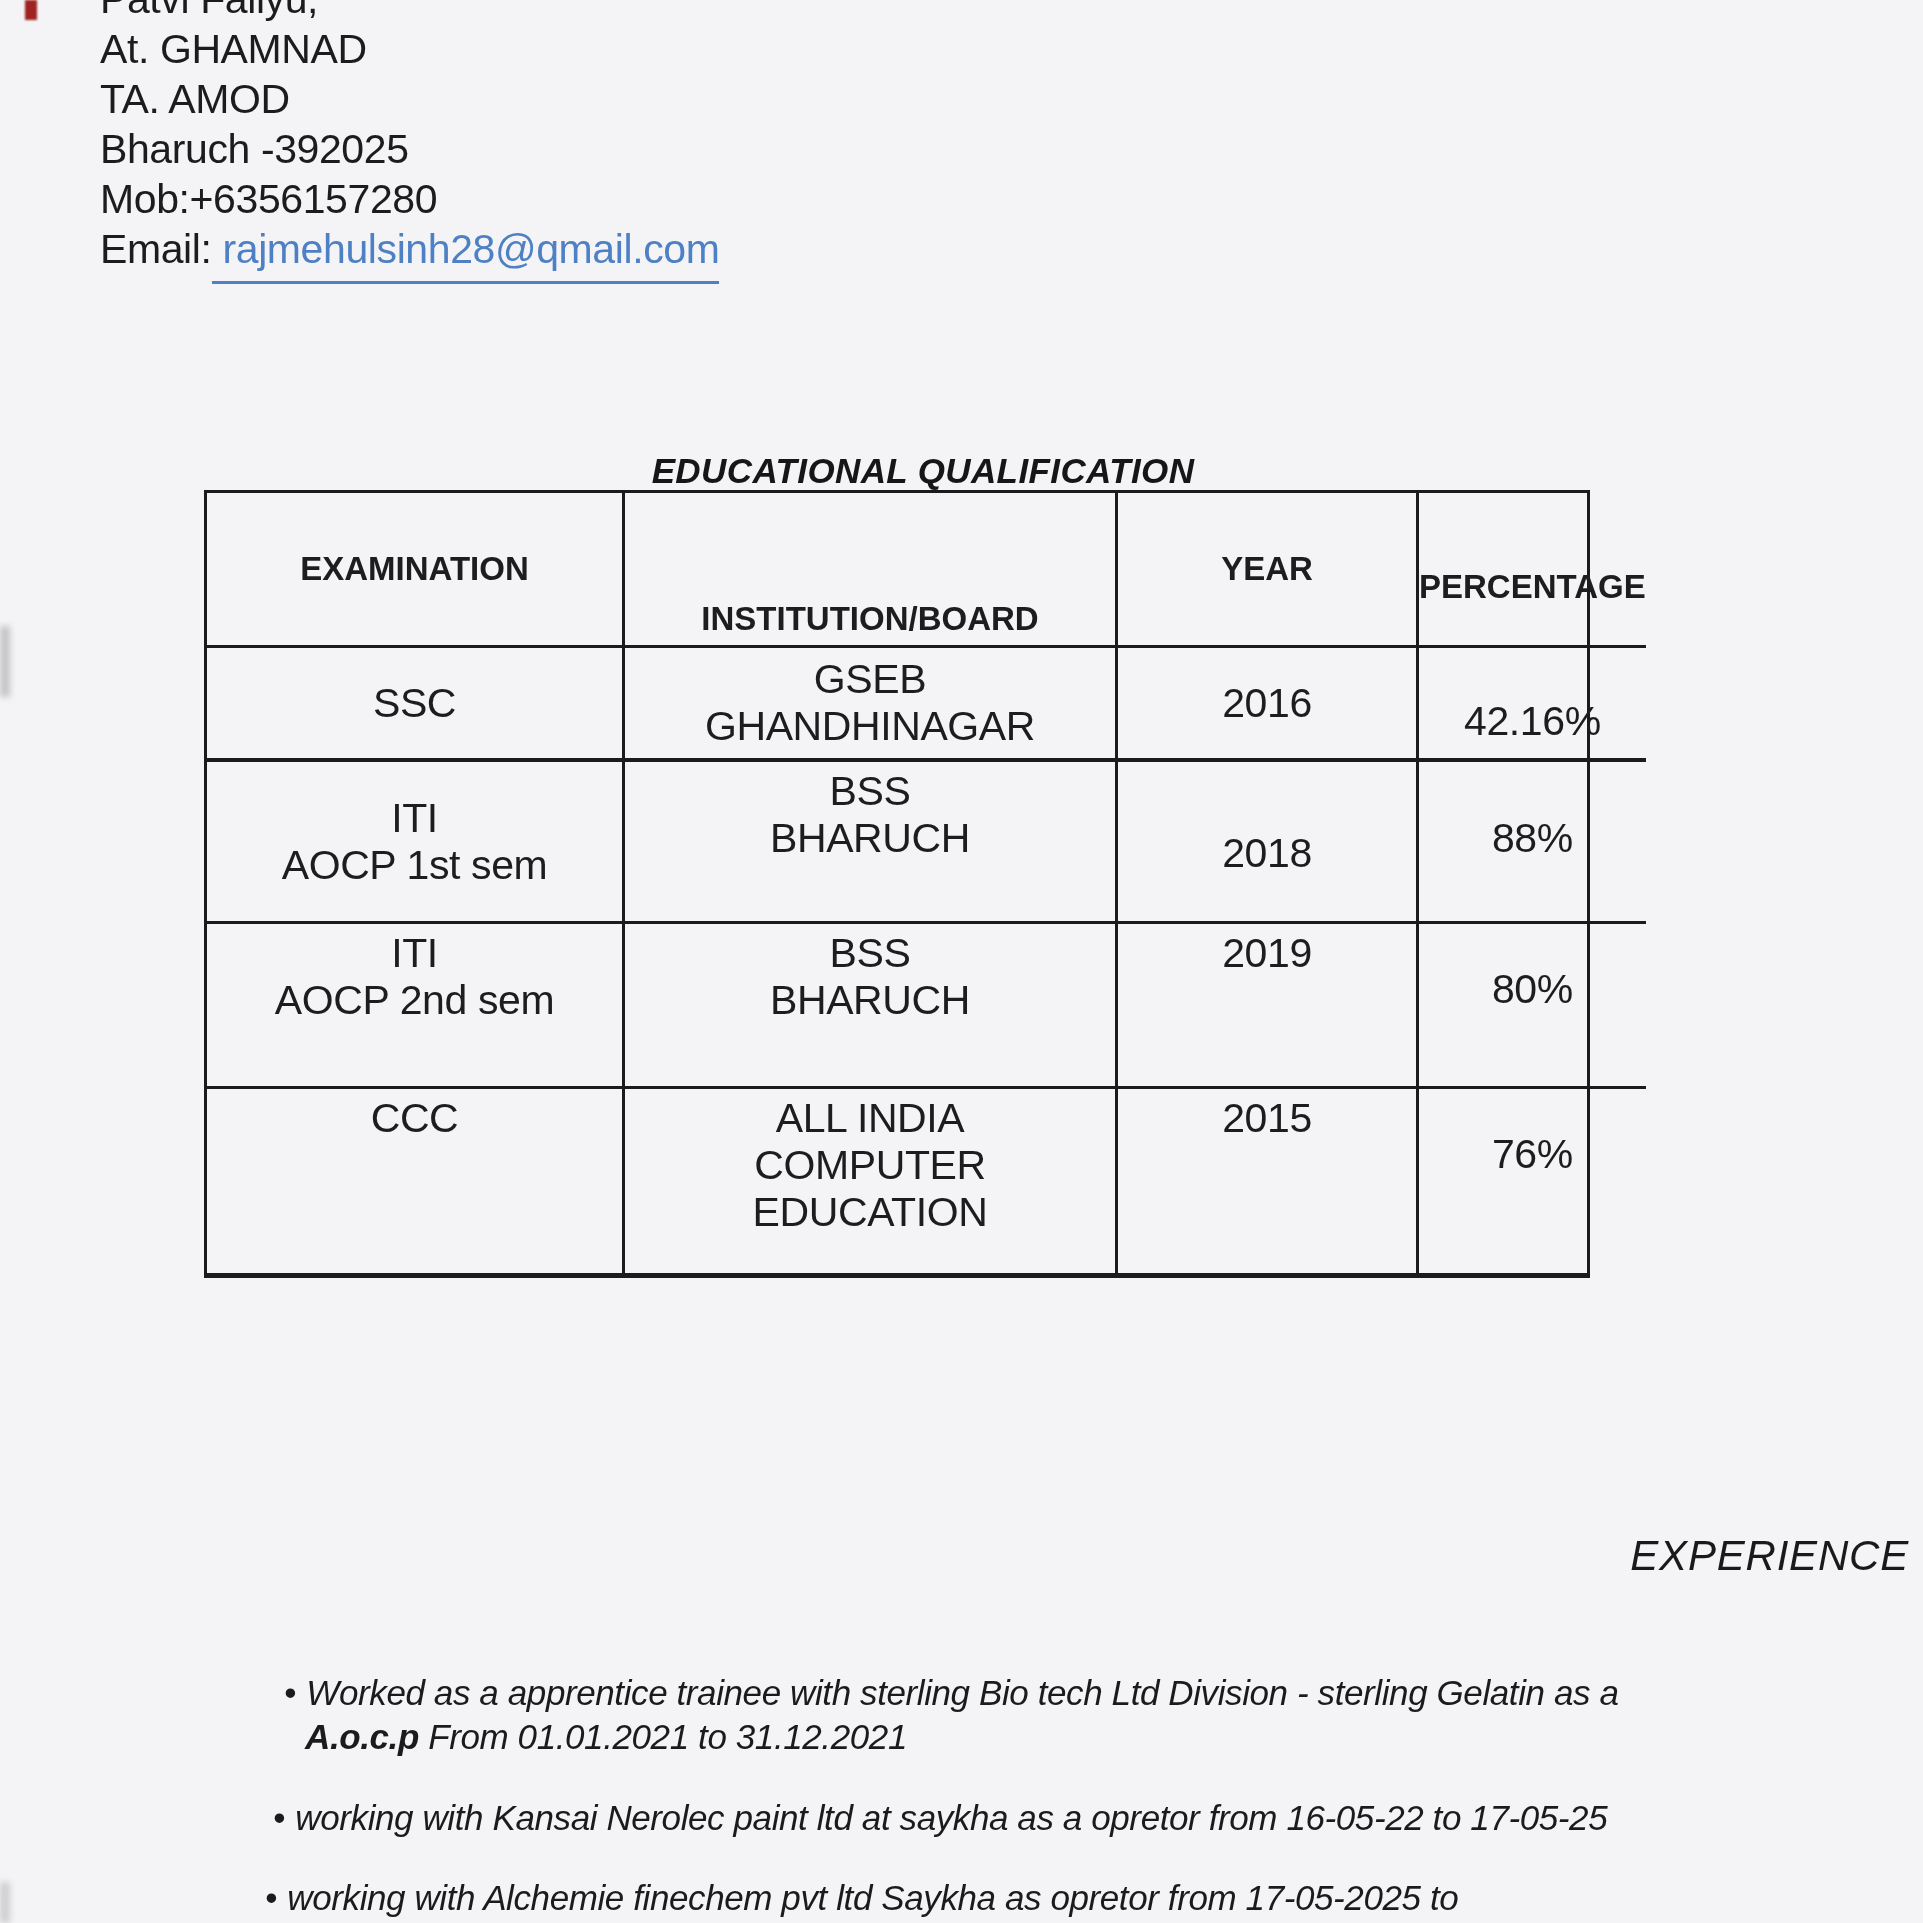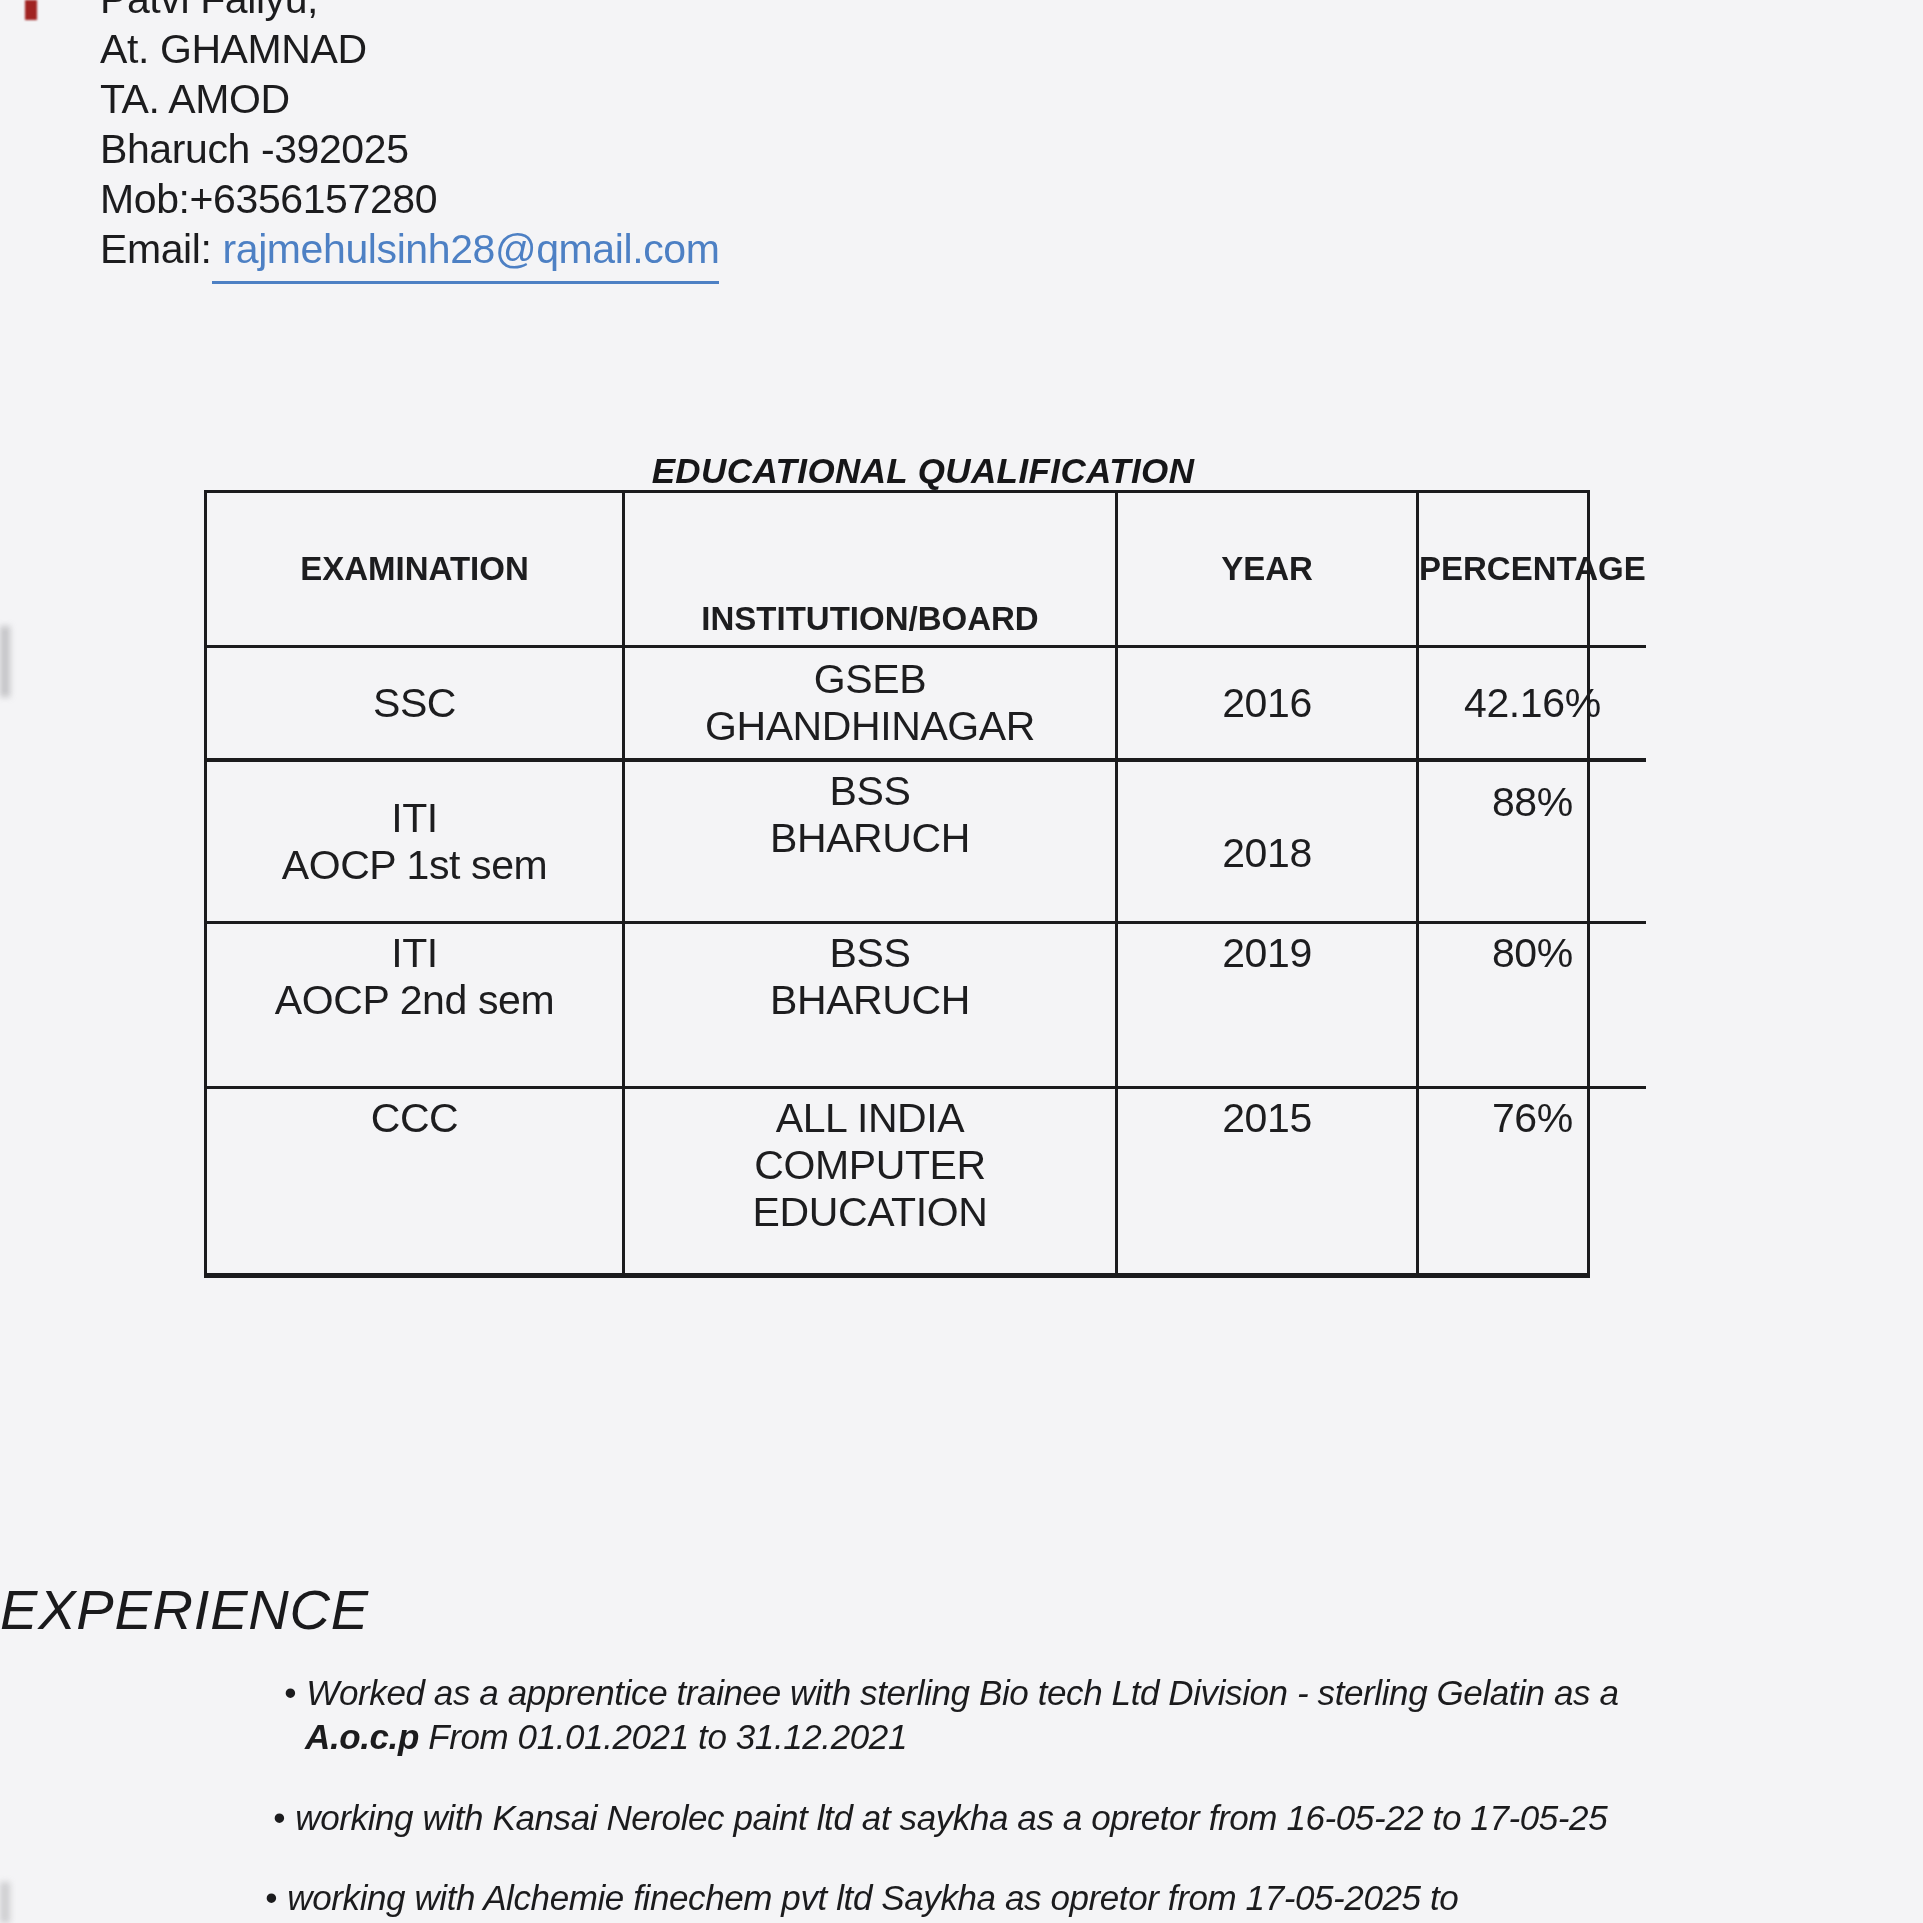--- a/index.html
+++ b/index.html
@@ -42,37 +42,37 @@
   }
   .cell{
     border-right:3px solid #1b1b1d;
     border-bottom:3px solid #1b1b1d;
     display:flex;flex-direction:column;align-items:center;
     text-align:center;
     font-size:41px;line-height:47px;letter-spacing:-0.4px;
     color:#1d1d1f;
     box-sizing:border-box;
   }
-  .cell.last-col{border-right:none;}
+  .cell.last-col{border-right:none;margin-top:36px;}
   .cell.last-row{border-bottom:none;}
   .cell.hdr{font-size:33px;font-weight:bold;line-height:38px;letter-spacing:0;}
   .v-center{justify-content:center;}
   .v-top{justify-content:flex-start;padding-top:6px;}
   .v-bottom{justify-content:flex-end;padding-bottom:7.5px;}
   .pad-lower{padding-top:68px;}
   .pad-slight{padding-top:16.5px;}
   .multiline{white-space:pre-line;text-align:center;}
   .row-ssc{border-bottom-width:4.5px;}
 
   
   .exp-title{
     position:absolute;left:0;top:1532px;width:1909px;
-    text-align:left;
-    font-size:56px;font-style:italic;font-weight:400;
-    letter-spacing:0.8px;color:#1a1a1c;margin-top:45px;
+    text-align:right;
+    font-size:42px;font-style:italic;font-weight:400;
+    letter-spacing:0.8px;color:#1a1a1c;
   }
   .bullet{
     position:absolute;
     font-style:italic;font-size:35px;line-height:44px;
     color:#1b1b1d;letter-spacing:-0.4px;
     white-space:nowrap;
   }
   .bullet .marker{margin-right:10.5px;}
   .b1{left:284px;top:1671px;}
   .b1 .cont{padding-left:21px;}

